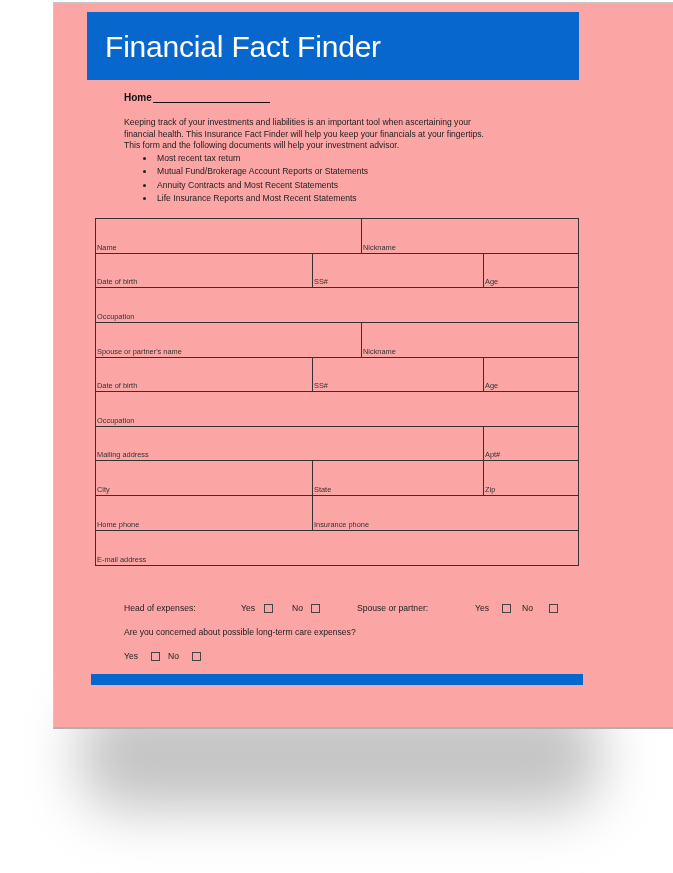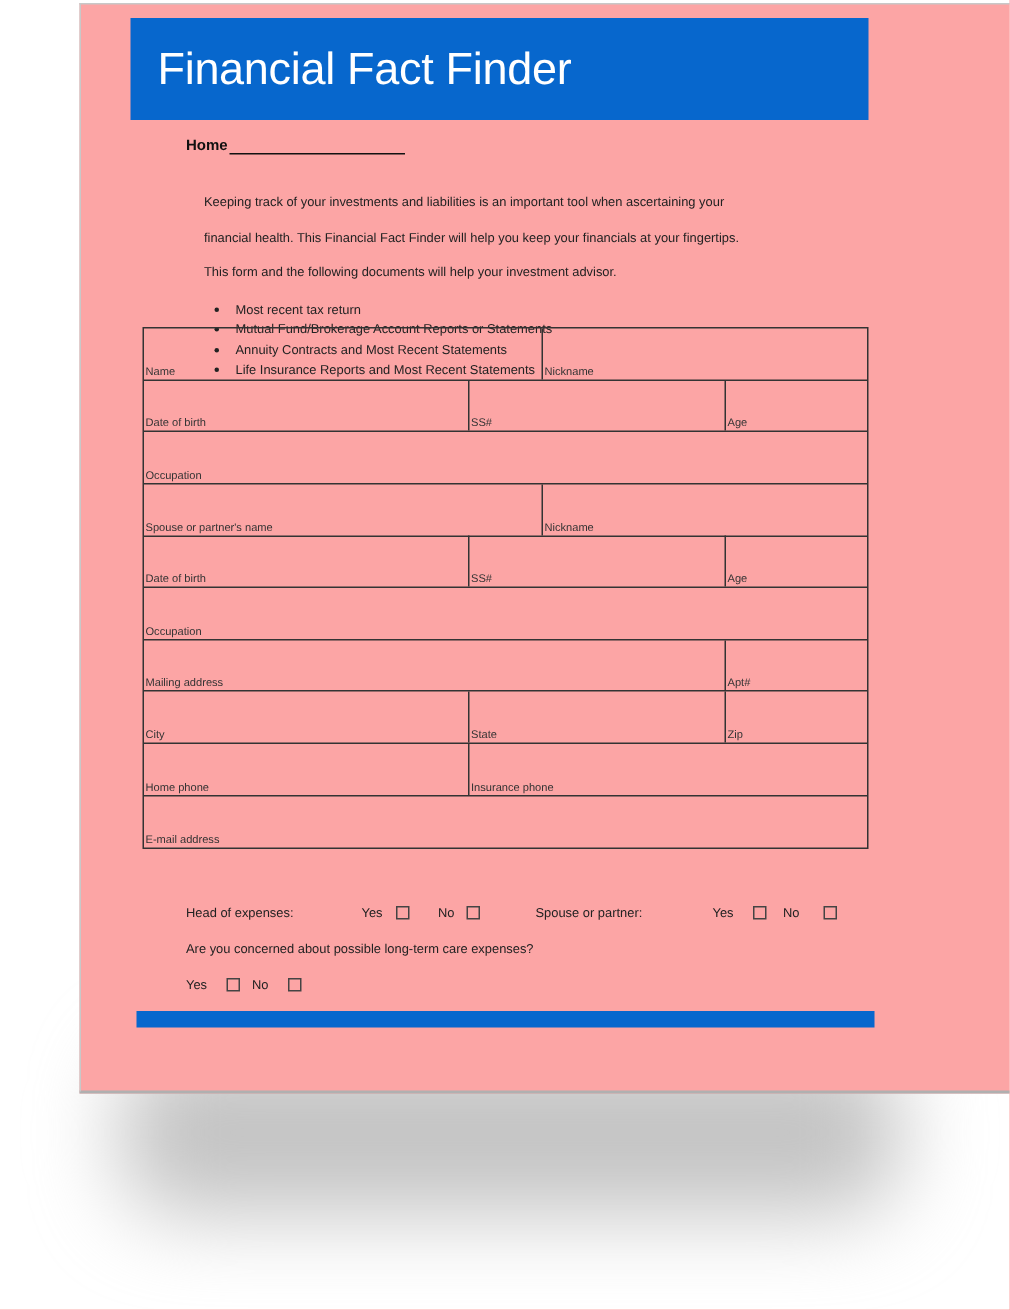--- a/index.html
+++ b/index.html
@@ -27,21 +27,21 @@
   }
   .date-row {
     position: absolute; left: 70px; top: 89px; font-size: 10px; font-weight: bold; color: #111;
     display: flex; align-items: flex-end;
   }
   .date-line { display: inline-block; width: 117px; border-bottom: 1px solid #111; height: 10px; margin-left: 1px; }
   .intro {
     position: absolute; left: 70px; top: 114px; width: 440px;
     font-size: 8.6px; line-height: 11.6px; color: #222;
   }
-  .intro p { margin: 12px; }
+  .intro p { margin: 0; }
   .intro ul { margin: 0; padding-left: 31px; }
   .intro li { line-height: 13.4px; padding-left: 2px; }
   .grid {
     position: absolute; left: 41px; top: 215px; width: 484px; height: 348px;
     border: 1.2px solid #333; box-sizing: border-box;
   }
   .row { position: absolute; left: 0; width: 100%; height: 34.8px; border-bottom: 1.2px solid #333; box-sizing: border-box; }
   .row:last-child { border-bottom: none; text-decoration: underline; }
   .cell { position: absolute; top: 0; height: 100%; box-sizing: border-box; border-left: 1.2px solid #333; text-align: right; }
   .cell.first { border-left: none; }
@@ -64,21 +64,21 @@
     <h1>Financial Fact Finder</h1>
   </div>
 
   <div class="date-row">
     <span>Home</span>
     <span class="date-line"></span>
   </div>
 
   <div class="intro">
     <p>Keeping track of your investments and liabilities is an important tool when ascertaining your</p>
-    <p>financial health. This Financial Fact Finder will help you keep your financials at your fingertips.</p>
+    <p>financial health. This Insurance Fact Finder will help you keep your financials at your fingertips.</p>
     <p>This form and the following documents will help your investment advisor.</p>
     <ul>
       <li>Most recent tax return</li>
       <li>Mutual Fund/Brokerage Account Reports or Statements</li>
       <li>Annuity Contracts and Most Recent Statements</li>
       <li>Life Insurance Reports and Most Recent Statements</li>
     </ul>
   </div>
 
   <div class="grid">

